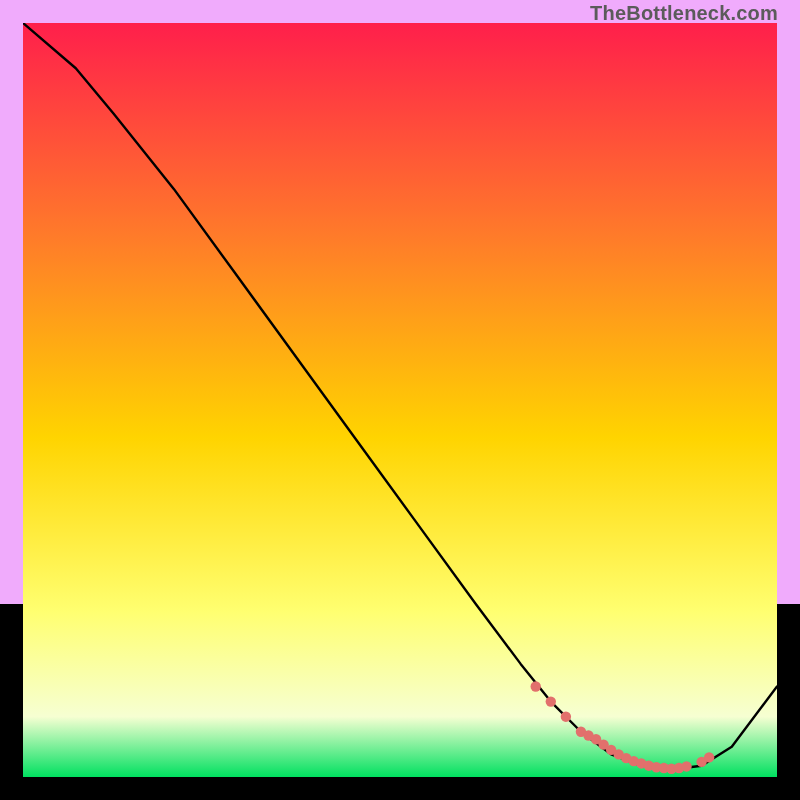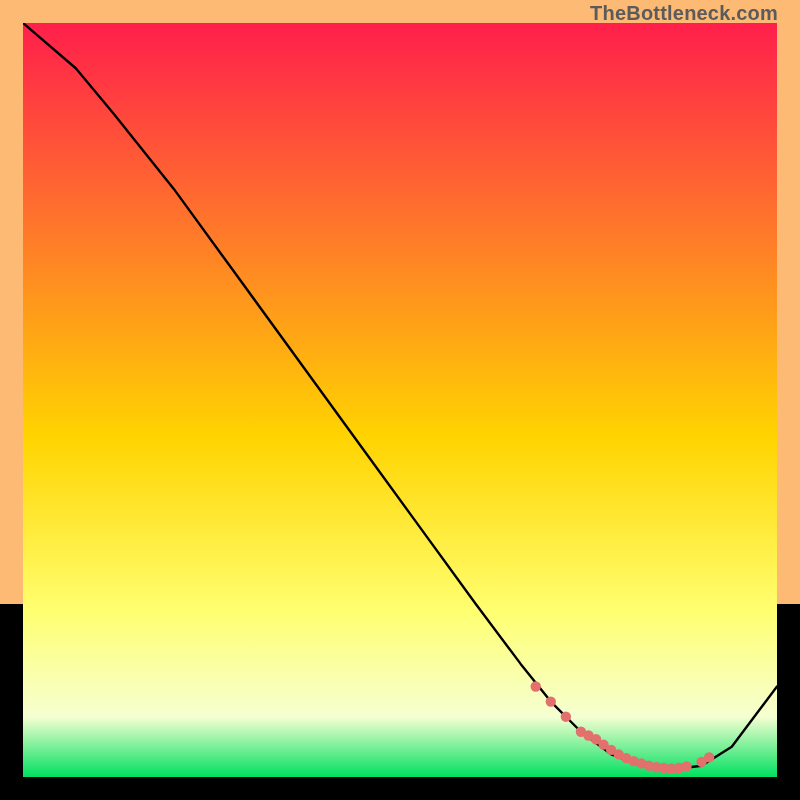--- a/index.html
+++ b/index.html
@@ -8,21 +8,21 @@
     width: 800px;
     height: 800px;
     background: #000;
     overflow: hidden;
     font-family: Arial, Helvetica, sans-serif;
   }
   .stage {
     position: relative;
     width: 800px;
     height: 604px;
-    background: #fdba74;
+    background: #f0abfc;
   }
   .plot {
     position: absolute;
     left: 23px;
     top: 23px;
     width: 754px;
     height: 754px;
     overflow: hidden;
   }
   svg {

